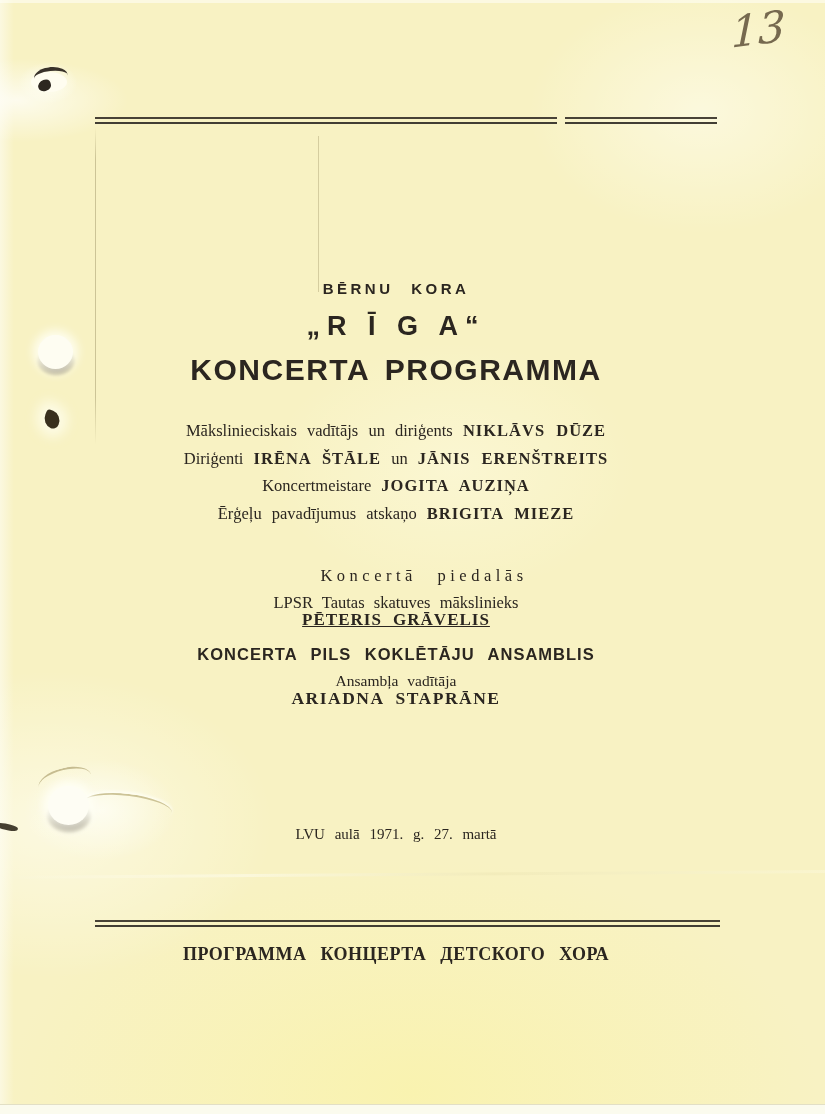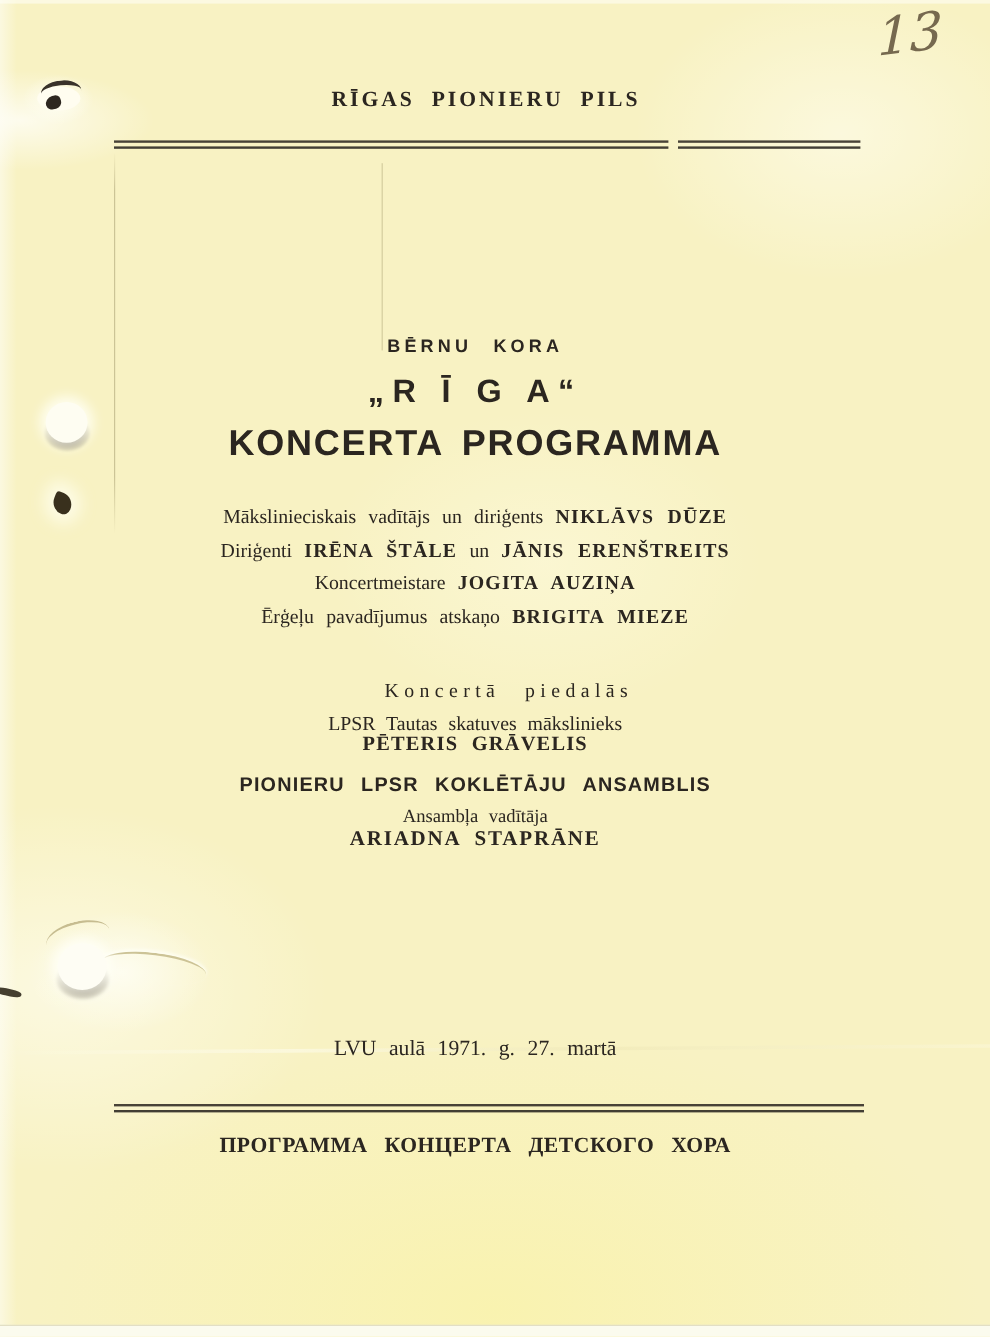--- a/index.html
+++ b/index.html
@@ -40,26 +40,26 @@
   .choir  { top:311px; font-weight:bold; font-size:27px; letter-spacing:7px; }
   .title  { top:353px; font-weight:bold; font-size:30px; letter-spacing:1.5px; word-spacing:6px; }
 
   
   .credits { top:417px; font-size:16.5px; line-height:27.5px; word-spacing:6px; }
   .credits p { margin:0; }
 
   
   .participates  { top:566px; font-size:16.5px; letter-spacing:4.5px; word-spacing:12px;margin-left:28px; }
   .guest-title   { top:593px; font-size:16.5px; word-spacing:5px; }
-  .guest-name    { top:610px; font-size:17px; font-weight:bold; letter-spacing:1px; word-spacing:6px; }
+  .guest-name    { top:610px; font-size:17px; font-weight:bold; letter-spacing:1px; word-spacing:6px;text-decoration:underline; }
   .ensemble      { top:645px; font-size:16.5px; font-weight:bold; letter-spacing:1px; word-spacing:8px; }
   .leader-label  { top:672px; font-size:15.5px; word-spacing:5px; }
   .leader-name   { top:688px; font-size:17.5px; font-weight:bold; letter-spacing:1.5px; word-spacing:6px; }
 
-  .venue { top:863px; font-size:18px; word-spacing:6px; }
+  .venue { top:826px; font-size:15px; word-spacing:6px; }
 
   
   .f-ru    { top:944px; font-weight:bold; font-size:18px; letter-spacing:.5px; word-spacing:9px; }
   .f-choir { top:970px; font-weight:bold; font-size:27px; letter-spacing:8px; }
 
   
   .pencil {
     left:731px; top:4px; font-family:"DejaVu Serif", serif; font-style:italic;
     font-size:43px; color:#6b5e45; transform:rotate(-7deg) skewX(-8deg); opacity:.92;
   }
@@ -132,39 +132,38 @@
 
   <div class="abs hole2-glow"></div>
   <div class="abs hole2-hook"></div>
   <div class="abs hole2-tear"></div>
   <div class="abs hole2-shadow"></div>
   <div class="abs hole2"></div>
   <div class="abs edge-dash"></div>
 
   <div class="abs pencil">13</div>
 
-  <div class="centerw h-lv">RĪGAS PIONIERU PILS</div>
   <div class="rule-seg rule-top-a"></div>
   <div class="rule-seg rule-top-b"></div>
 
   <div class="center sans choir">„R Ī G A“</div>
   <div class="center sans kicker">BĒRNU KORA</div>
   <div class="center sans title">KONCERTA PROGRAMMA</div>
 
   <div class="center credits">
     <p><span>Mākslinieciskais vadītājs un diriģents</span> <span class="b">NIKLĀVS DŪZE</span></p>
     <p><span>Diriģenti</span> <span class="b">IRĒNA ŠTĀLE</span> <span>un</span> <span class="b">JĀNIS ERENŠTREITS</span></p>
     <p><span>Koncertmeistare</span> <span class="b">JOGITA AUZIŅA</span></p>
     <p><span>Ērģeļu pavadījumus atskaņo</span> <span class="b">BRIGITA MIEZE</span></p>
   </div>
 
   <div class="center participates">Koncertā piedalās</div>
   <div class="center guest-title">LPSR Tautas skatuves mākslinieks</div>
   <div class="center guest-name">PĒTERIS GRĀVELIS</div>
-  <div class="center sans ensemble">PIONIERU LPSR KOKLĒTĀJU ANSAMBLIS</div>
+  <div class="center sans ensemble">KONCERTA PILS KOKLĒTĀJU ANSAMBLIS</div>
   <div class="center leader-label">Ansambļa vadītāja</div>
   <div class="center leader-name">ARIADNA STAPRĀNE</div>
 
   <div class="center venue">LVU aulā 1971. g. 27. martā</div>
 
   <div class="rule-seg rule-bottom"></div>
   <div class="center f-ru">ПРОГРАММА КОНЦЕРТА ДЕТСКОГО ХОРА</div>
 
   <div class="abs bottom-strip"></div>
 </div>

